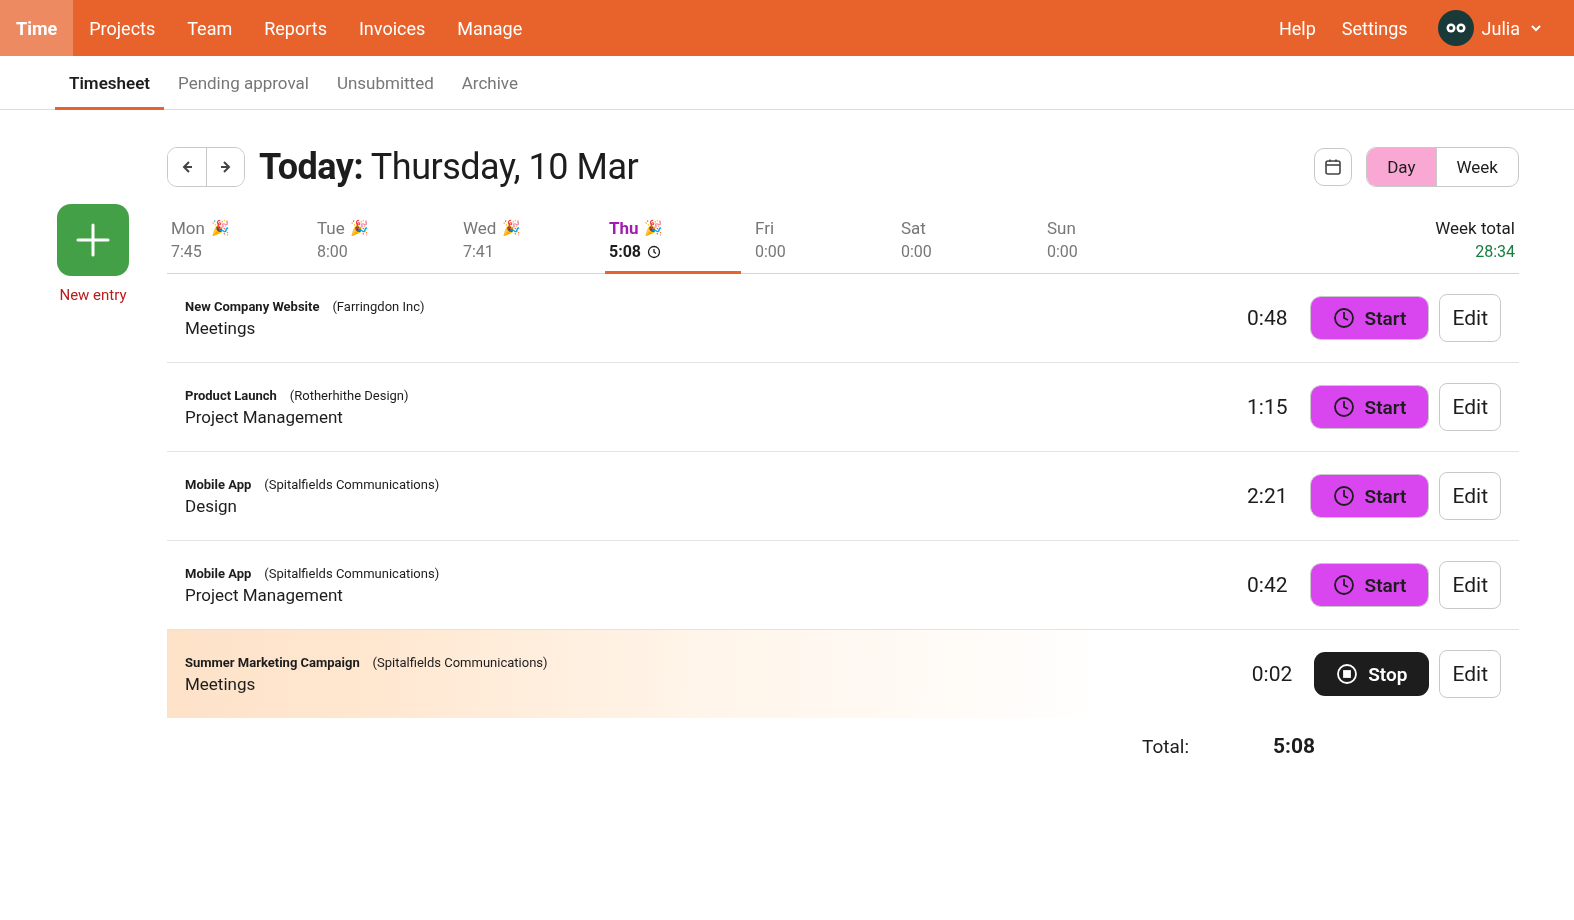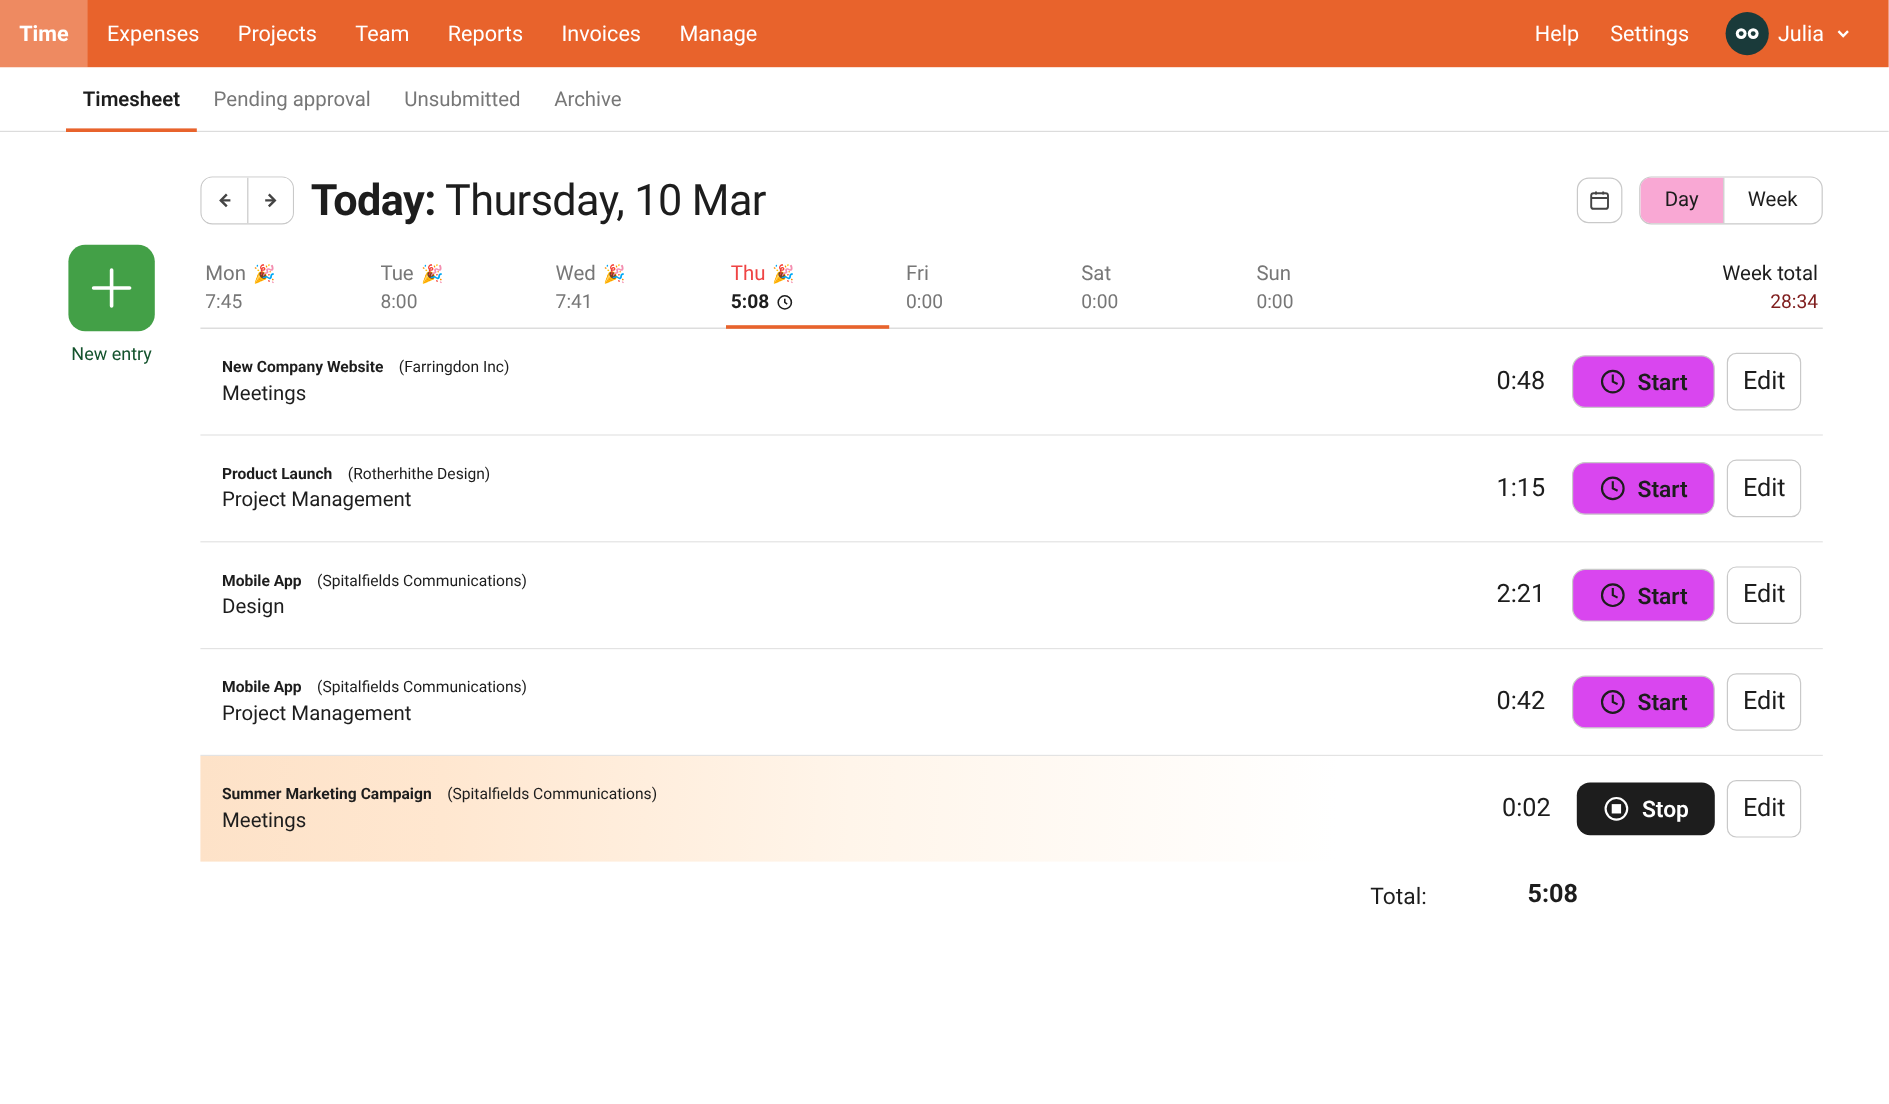--- a/index.html
+++ b/index.html
@@ -21,21 +21,21 @@
     .subtabs { height: 54px; border-bottom: 1px solid #dcdcdc; display: flex; align-items: stretch; padding-left: 55px; }
     .subtab { display: flex; align-items: center; padding: 0 14px; font-size: 17px; color: #777; cursor: pointer; position: relative; }
     .subtab.active { color: #1d1d1d; font-weight: 600; }
     .subtab.active::after { content: ""; position: absolute; bottom: -1px; left: 0; right: 0; height: 3px; background: #e8632c; }
     
     
     .main { padding: 36px 55px 40px 55px; display: flex; gap: 36px; align-items: flex-start; }
     .new-entry-col { display: flex; flex-direction: column; align-items: center; gap: 10px; width: 76px; margin-top: 58px; }
     .new-entry-btn { width: 72px; height: 72px; background: #43a047; border-radius: 14px; display: flex; align-items: center; justify-content: center; cursor: pointer; }
     .new-entry-btn svg { width: 42px; height: 42px; stroke: #fff; }
-    .new-entry-label { font-size: 15px; color: #14532d; }
+    .new-entry-label { font-size: 15px; color: #b91c1c; }
     
     .content-col { flex: 1; }
     
     
     .header-row { display: flex; align-items: center; gap: 14px; margin-bottom: 26px; }
     .nav-arrows { display: flex; border: 1px solid #c9c9c9; border-radius: 10px; overflow: hidden; }
     .nav-arrow { width: 38px; height: 38px; display: flex; align-items: center; justify-content: center; cursor: pointer; background: #fff; }
     .nav-arrow + .nav-arrow { border-left: 1px solid #c9c9c9; }
     .nav-arrow svg { width: 16px; height: 16px; stroke: #444; }
     .date-title { font-size: 36px; font-weight: 400; letter-spacing: -0.5px; }
@@ -47,26 +47,26 @@
     .view-toggle-item { padding: 0 20px; height: 38px; display: flex; align-items: center; font-size: 17px; cursor: pointer; }
     .view-toggle-item.active { background: #f9a8d4; }
     .view-toggle-item + .view-toggle-item { border-left: 1px solid #c9c9c9; }
     
     
     .week-strip { display: flex; border-bottom: 1px solid #d5d5d5; }
     .day-cell { width: 146px; padding: 4px 4px 12px 4px; cursor: pointer; position: relative; }
     .day-cell.active { }
     .day-cell.active::after { content: ""; position: absolute; left: 0; right: 10px; bottom: -1px; height: 3px; background: #e8632c; }
     .day-label { font-size: 17px; color: #777; display: flex; align-items: center; gap: 6px; }
-    .day-cell.active .day-label { color: #ef4444; font-weight: 400; }
+    .day-cell.active .day-label { color: #a21caf; font-weight: 700; }
     .day-hours { font-size: 16px; color: #777; margin-top: 4px; display: flex; align-items: center; gap: 6px; }
     .day-cell.active .day-hours { color: #1d1d1d; font-weight: 700; }
     .week-total-cell { margin-left: auto; text-align: right; padding: 4px 4px 12px 4px; }
     .week-total-label { font-size: 17px; color: #1d1d1d; }
-    .week-total-hours { font-size: 16px; color: #7f1d1d; margin-top: 4px; }
+    .week-total-hours { font-size: 16px; color: #15803d; margin-top: 4px; }
     .confetti { font-size: 15px; }
     .clock-small { width: 14px; height: 14px; }
     
     
     .entries { }
     .entry-row { display: flex; align-items: center; padding: 20px 18px 20px 18px; border-bottom: 1px solid #e3e3e3; }
     .entry-row.running { background: linear-gradient(92deg, #fde2c8 0%, #ffe7d0 15%, #fff5ea 40%, #ffffff 70%); border-bottom: none; }
     .entry-info { flex: 1; }
     .entry-title-line { font-size: 13px; }
     .entry-project { font-weight: 700; }
@@ -83,21 +83,20 @@
     .total-label { margin-left: auto; font-size: 19px; padding-right: 48px; }
     .total-value { font-size: 21px; font-weight: 700; width: 78px; text-align: right; }
     .total-btn-spacer { width: 186px; }
   </style>
 </head>
 <body>
 
 <div class="topbar">
   <div class="topbar-left">
     <div class="topbar-item active">Time</div>
-    <div class="topbar-item">Expenses</div>
     <div class="topbar-item">Projects</div>
     <div class="topbar-item">Team</div>
     <div class="topbar-item">Reports</div>
     <div class="topbar-item">Invoices</div>
     <div class="topbar-item">Manage</div>
   </div>
   <div class="topbar-right">
     <div class="topbar-item">Help</div>
     <div class="topbar-item">Settings</div>
     <div class="user-menu">

